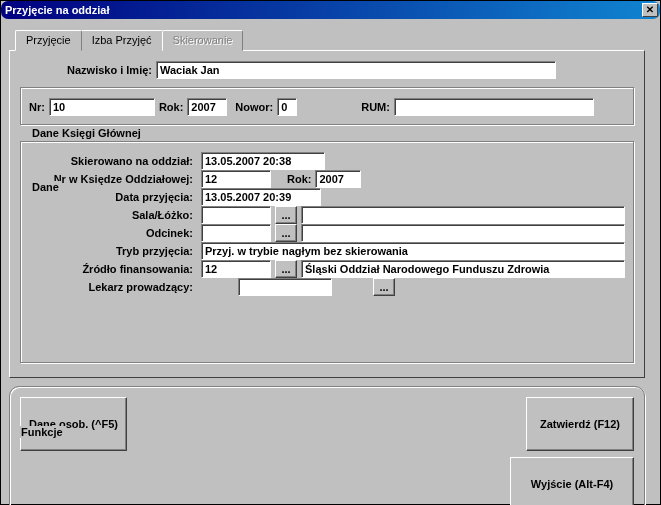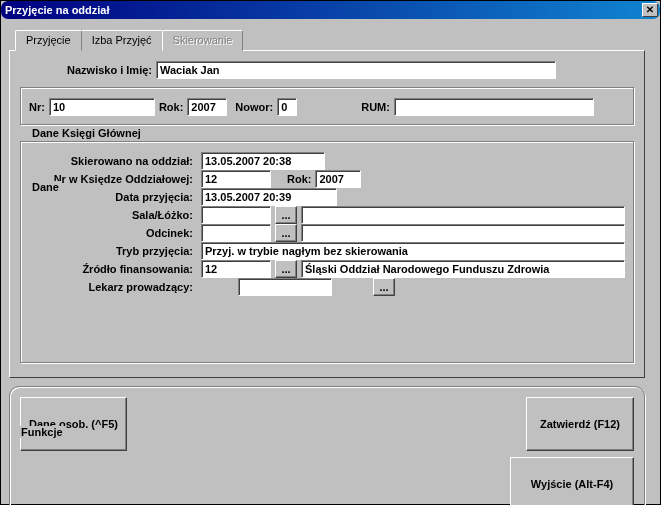--- a/index.html
+++ b/index.html
@@ -183,21 +183,21 @@
 
         <div class="row">
           <span class="label-col">Nr w Księdze Oddziałowej:</span>
           <input class="sunken" style="width: 70px; font-weight: bold;" value="12">
           <span class="lbl-right" style="margin-left:12px;">Rok:</span>
           <input class="sunken" style="width: 46px; font-weight: bold;" value="2007">
         </div>
 
         <div class="row">
           <span class="label-col">Data przyjęcia:</span>
-          <input class="sunken" style="width: 136px; font-weight: bold;" value="13.05.2007 20:39">
+          <input class="sunken" style="width: 120px; font-weight: bold;" value="13.05.2007 20:39">
         </div>
 
         <div class="row">
           <span class="label-col">Sala/Łóżko:</span>
           <input class="sunken" style="width: 70px;" value="">
           <button class="btn small">...</button>
           <input class="sunken" style="flex: 1 1 0%;" value="">
         </div>
 
         <div class="row">

